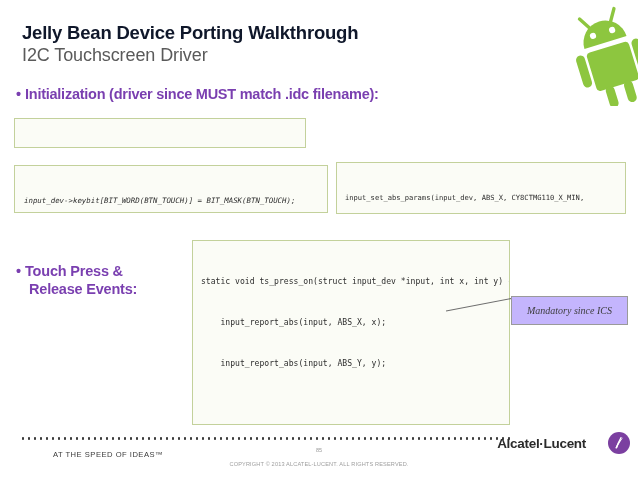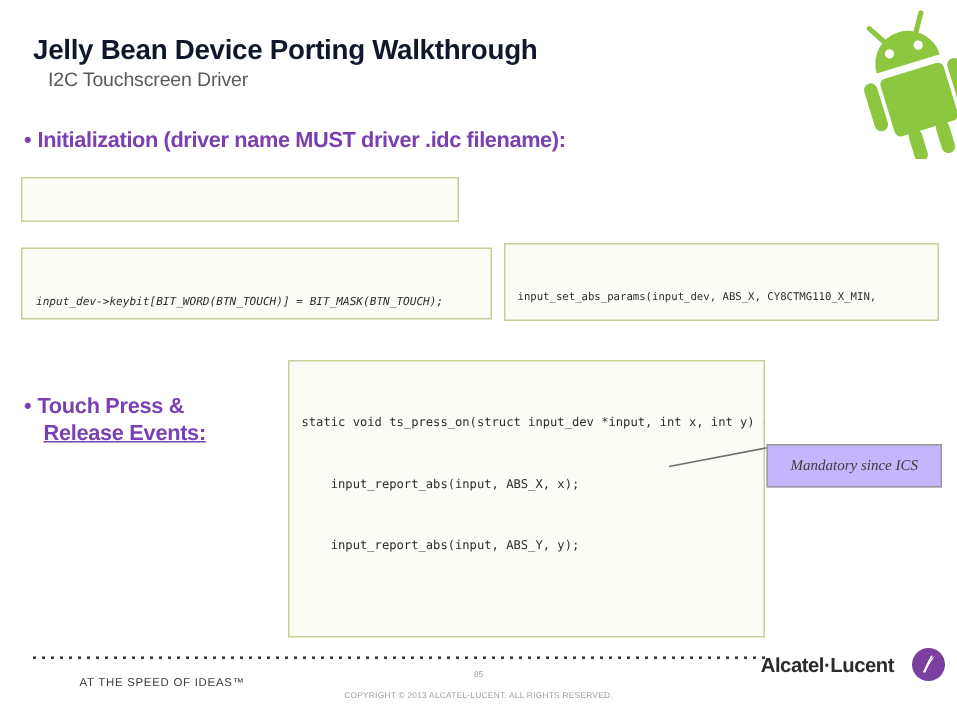--- a/index.html
+++ b/index.html
@@ -23,23 +23,23 @@
     left: 22px;
     top: 22px;
     font-size: 18.5px;
     font-weight: bold;
     color: #0f172a;
     letter-spacing: -0.2px;
     white-space: nowrap;
   }
   .slide-subtitle {
     position: absolute;
-    left: 32px;
+    left: 22px;
     top: 45px;
-    font-size: 13px;
+    font-size: 18px;
     font-weight: normal;
     color: #5a5a5a;
     letter-spacing: -0.1px;
     white-space: nowrap;
   }
 
   
   .android-logo {
     position: absolute;
     right: -6px;
@@ -70,21 +70,20 @@
   .bullet-touch {
     left: 16px;
     top: 263px;
     font-size: 14.5px;
     width: 175px;
     letter-spacing: -0.2px;
   }
   .bullet-touch .line2 {
     display: block;
     padding-left: 13px;
-    text-decoration: underline;
   }
 
   
   .codebox {
     position: absolute;
     background: #fbfcf6;
     border: 1px solid #c3d19b;
     box-sizing: border-box;
     font-family: "DejaVu Sans Mono", "Liberation Mono", monospace;
     color: #2e2e2e;
@@ -199,21 +198,21 @@
     font-size: 5.6px;
     letter-spacing: 0.15px;
     color: #9e9e9e;
   }
   .brand {
     position: absolute;
     right: 8px;
     top: 432px;
     display: flex;
     align-items: center;
-    gap: 12px;
+    gap: 22px;
   }
   .brand-name {
     font-size: 13.5px;
     font-weight: bold;
     color: #2b2b2b;
     letter-spacing: -0.3px;
   }
   .brand-mark {
     width: 22px;
     height: 22px;
@@ -246,21 +245,21 @@
 
       <rect x="59.5" y="45" width="9" height="33" rx="4.5"></rect>
 
       <rect x="21" y="83" width="9" height="22" rx="4.5"></rect>
       <rect x="40" y="83" width="9" height="22" rx="4.5"></rect>
     </g>
   </svg>
 </div>
 
 <div class="bullet bullet-init">
-  <span class="dot">•</span><span>Initialization (driver name MUST driver .idc filename):</span>
+  <span class="dot">•</span><span>Initialization (driver since MUST match .idc filename):</span>
 </div>
 
 <div class="codebox" id="code-name">
   
 </div>
 
 <div class="codebox" id="code-keybit">
   <div class="code-line">input_dev-&gt;keybit[BIT_WORD(BTN_TOUCH)] = BIT_MASK(BTN_TOUCH);</div>
   
   

